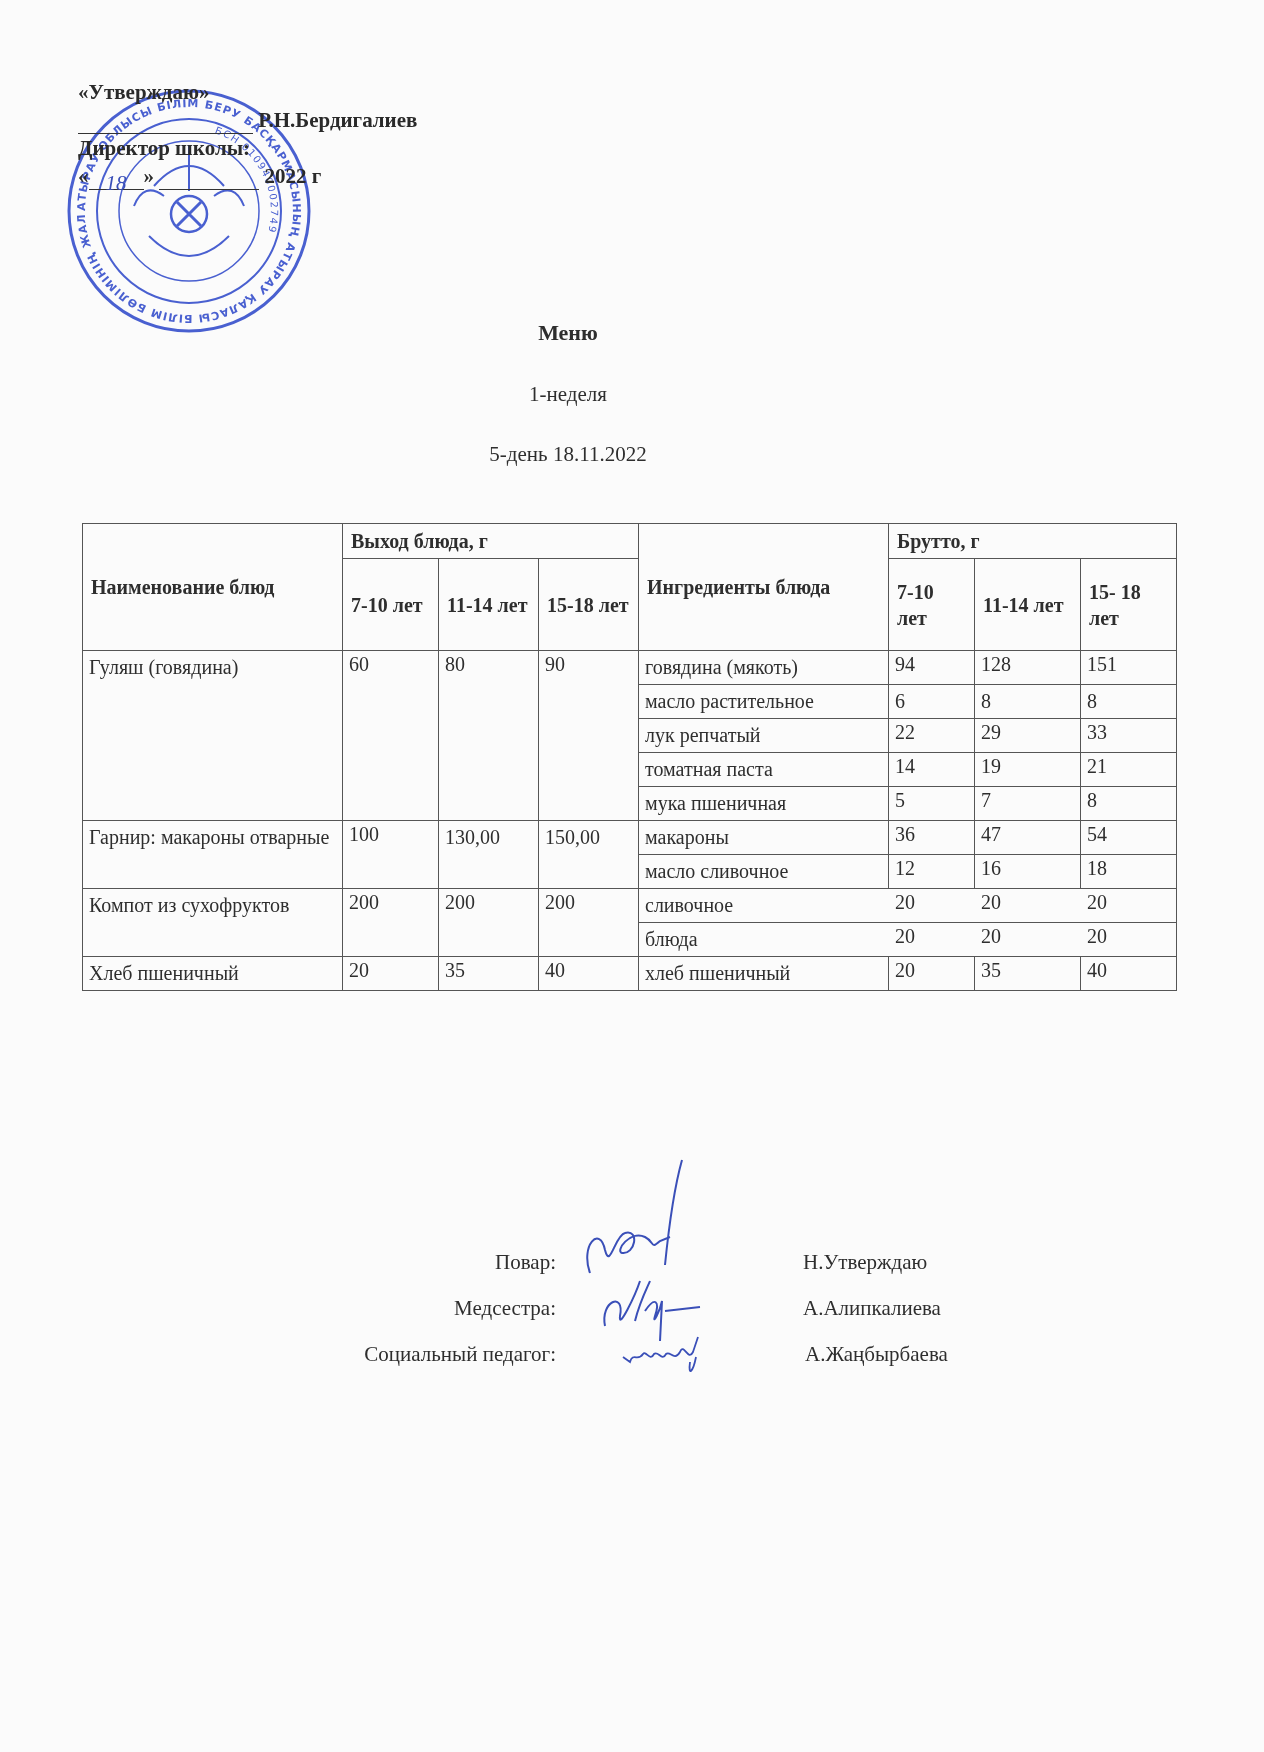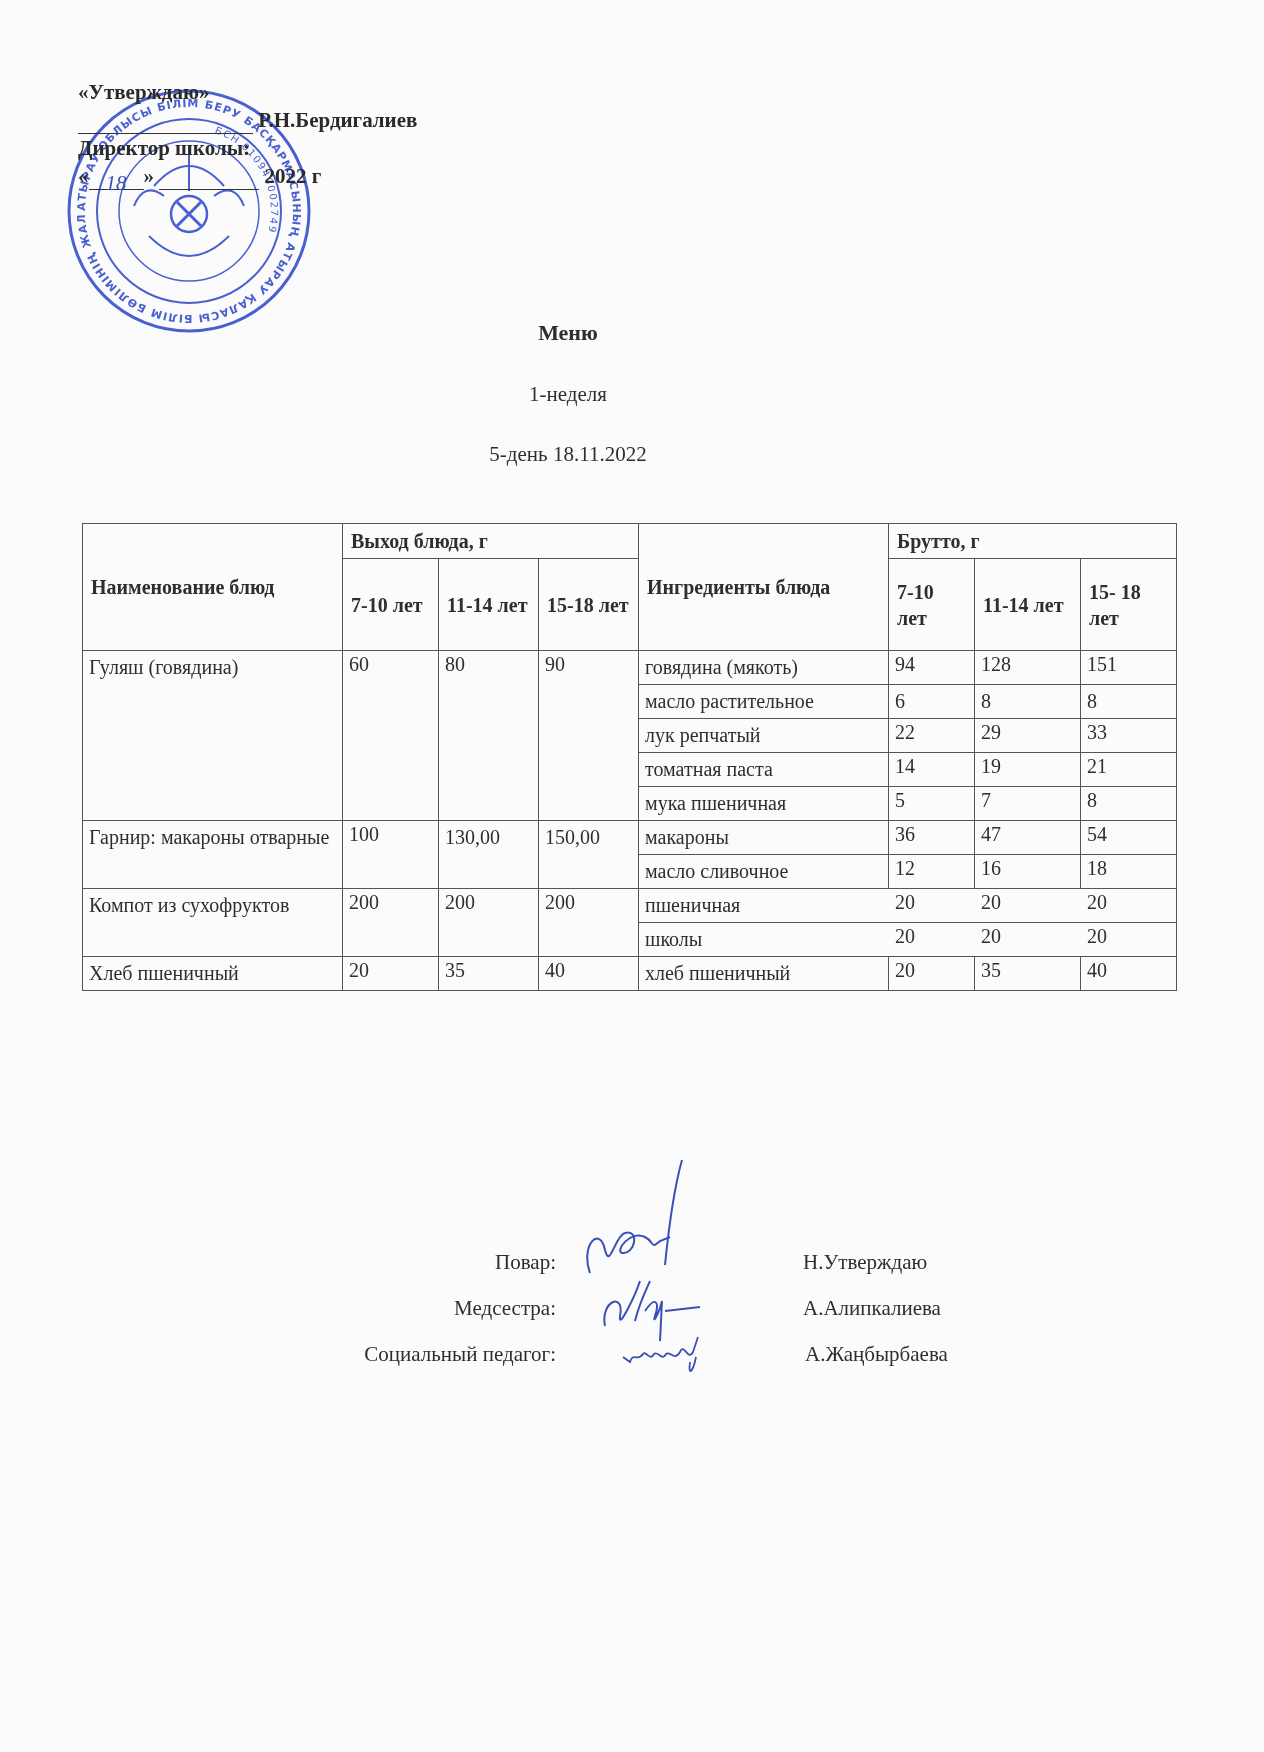--- a/index.html
+++ b/index.html
@@ -156,27 +156,27 @@
       <td class="num">12</td>
       <td class="num">16</td>
       <td class="num">18</td>
     </tr>
 
     <tr>
       <td class="name" rowspan="2">Компот из сухофруктов</td>
       <td class="num" rowspan="2">200</td>
       <td class="num" rowspan="2">200</td>
       <td class="num" rowspan="2">200</td>
-      <td class="ing" style="border-right-color:transparent;">пшеничная</td>
+      <td class="ing" style="border-right-color:transparent;">сливочное</td>
       <td class="num noleft" style="border-right-color:transparent;">20</td>
       <td class="num noleft" style="border-right-color:transparent;">20</td>
       <td class="num noleft">20</td>
     </tr>
     <tr>
-      <td class="ing" style="border-right-color:transparent;">школы</td>
+      <td class="ing" style="border-right-color:transparent;">блюда</td>
       <td class="num noleft" style="border-right-color:transparent;">20</td>
       <td class="num noleft" style="border-right-color:transparent;">20</td>
       <td class="num noleft">20</td>
     </tr>
 
     <tr>
       <td class="name">Хлеб пшеничный</td>
       <td class="num">20</td>
       <td class="num">35</td>
       <td class="num">40</td>

